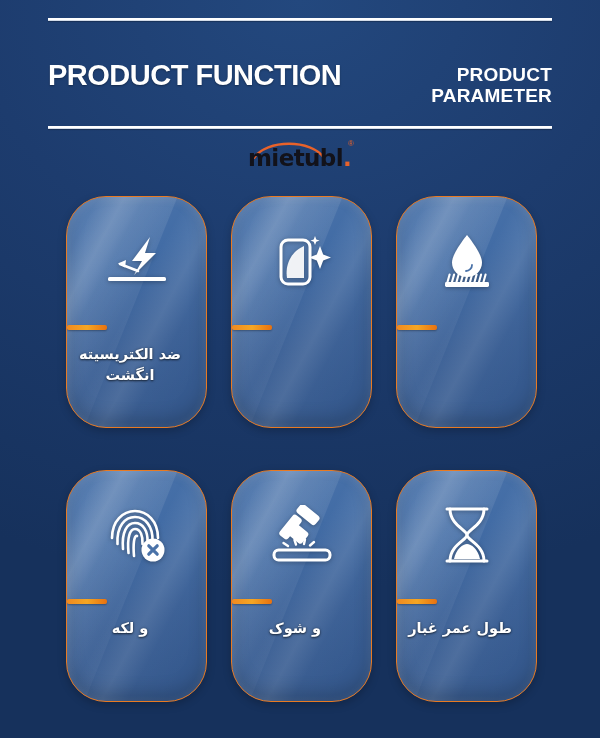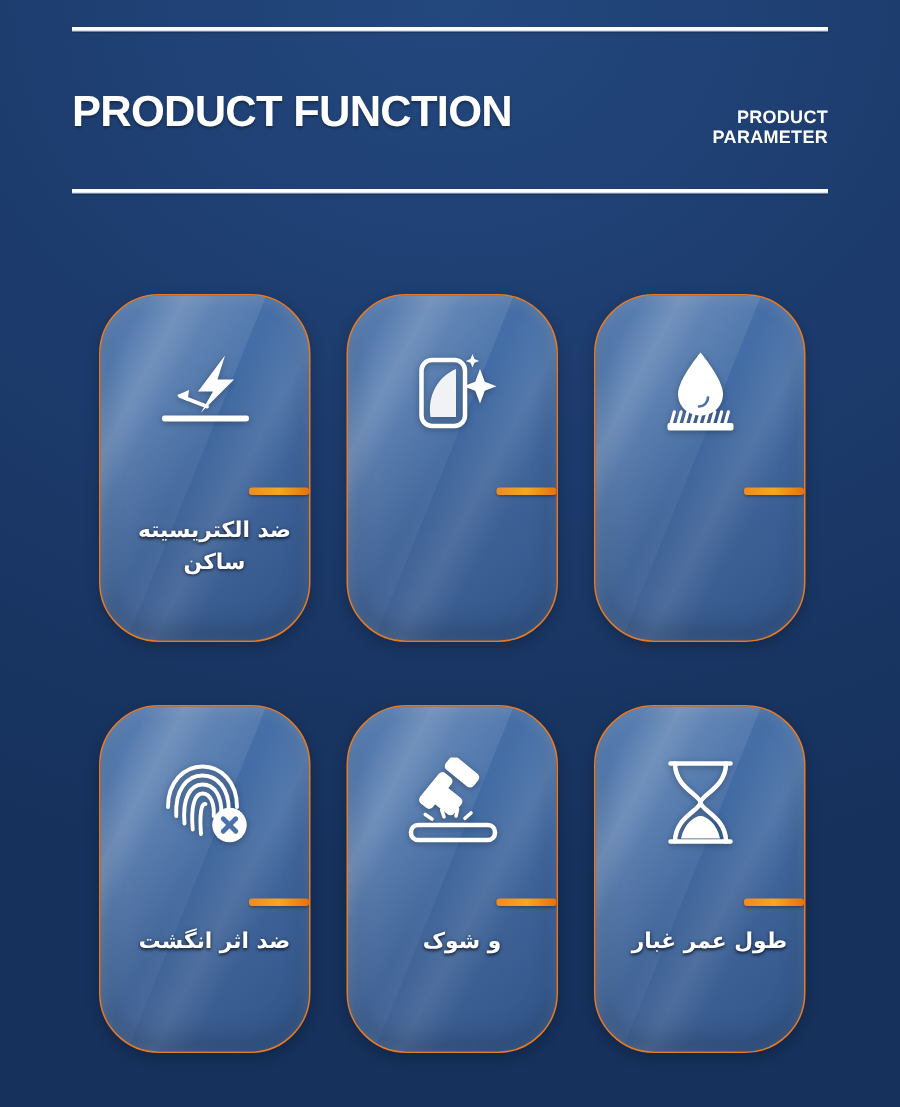--- a/index.html
+++ b/index.html
@@ -27,21 +27,21 @@
   .head-row{
     position:absolute;left:48px;top:36px;width:504px;height:78px;
     display:flex;align-items:center;justify-content:space-between;
   }
   .main-title{
     color:#ffffff;font-size:29px;line-height:1;font-weight:bold;
     letter-spacing:-0.5px;white-space:nowrap;
     text-shadow:0 1px 2px rgba(0,0,0,.35);
   }
   .sub-title{
-    color:#ffffff;font-size:12px;line-height:1.12;font-weight:bold;
+    color:#ffffff;font-size:19px;line-height:1.12;font-weight:bold;
     text-align:right;letter-spacing:.2px;padding-bottom:4px;margin-top:24px;
   }
 
   
   .logo{
     position:absolute;left:0;right:0;top:136px;height:40px;
     display:flex;align-items:center;justify-content:center;
   }
   .logo-inner{position:relative;width:104px;height:38px;}
   .logo-arc{position:absolute;left:4px;top:0;width:74px;height:22px;}
@@ -71,21 +71,21 @@
         rgba(255,255,255,.02) 30%,
         rgba(255,255,255,.00) 46%,
         rgba(255,255,255,.11) 60%,
         rgba(255,255,255,.02) 70%,
         rgba(255,255,255,.00) 86%),
       linear-gradient(160deg,#4b74ab 0%,#426ca5 30%,#3a5f95 62%,#33568a 100%);
     box-shadow:inset 0 2px 10px rgba(255,255,255,.12),
                inset 0 -8px 18px rgba(0,0,0,.18),
                0 3px 9px rgba(0,0,0,.22);
     overflow:hidden;
-    display:flex;flex-direction:column;align-items:flex-end;
+    display:flex;flex-direction:column;align-items:flex-start;
   }
   .card::after{
     content:"";position:absolute;left:-40%;top:-30%;width:80%;height:170%;
     background:linear-gradient(100deg,rgba(255,255,255,0) 0%,rgba(255,255,255,.13) 48%,rgba(255,255,255,0) 100%);
     transform:rotate(22deg);pointer-events:none;
   }
   .icon-wrap{
     position:relative;z-index:2;height:128px;width:100%;
     display:flex;align-items:center;justify-content:center;
   }
@@ -114,36 +114,47 @@
   <div class="head-row">
     <div class="main-title">PRODUCT FUNCTION</div>
     <div class="sub-title">
       <div>PRODUCT</div>
       <div>PARAMETER</div>
     </div>
   </div>
 
   <div class="rule bottom"></div>
 
+  <div class="logo">
+    <div class="logo-inner">
+      <svg class="logo-arc" viewBox="0 0 74 22">
+        <path d="M2 21 C 14 2, 60 2, 72 21" fill="none" stroke="#e8622a" stroke-width="2.4" stroke-linecap="round"></path>
+      </svg>
+      <div class="logo-text">
+        <span>mietubl</span><span class="logo-dot">.</span>
+      </div>
+      <div class="logo-tm">®</div>
+    </div>
+  </div>
 
   <div class="grid">
 
     <div class="card">
       <div class="icon-wrap">
         <svg width="70" height="56" viewBox="0 0 70 56">
           <rect x="6" y="44" width="58" height="4" rx="1.6" fill="#ffffff"></rect>
           <path d="M48 4 L30 28 L40 28 L32 42 L54 20 L43 20 Z" fill="#ffffff"></path>
           <path d="M36 38 L18 31" stroke="#ffffff" stroke-width="2.6" stroke-linecap="round" fill="none"></path>
           <path d="M24 27 L16 30.5 L23 34.5 Z" fill="#ffffff"></path>
         </svg>
       </div>
       <div class="accent"></div>
       <div class="card-label">
         <div>ضد الکتریسیته</div>
-        <div>ساکن</div>
+        <div>انگشت</div>
       </div>
     </div>
 
     <div class="card">
       <div class="icon-wrap">
         <svg width="66" height="58" viewBox="0 0 66 58">
           <rect x="12" y="8" width="29" height="44" rx="7" fill="none" stroke="#ffffff" stroke-width="3"></rect>
           <path d="M18 46 C16 34, 21 20, 35 14 L35 46 Z" fill="#ffffff" opacity=".92"></path>
           <path d="M51 14 L54.2 22.5 L62 25.5 L54.2 28.5 L51 37 L47.8 28.5 L40 25.5 L47.8 22.5 Z" fill="#ffffff"></path>
           <path d="M46 4 L47.3 7.4 L50.5 8.6 L47.3 9.8 L46 13 L44.7 9.8 L41.5 8.6 L44.7 7.4 Z" fill="#ffffff"></path>
@@ -186,21 +197,21 @@
           </g>
           <circle cx="49" cy="46" r="11.5" fill="#ffffff"></circle>
           <g stroke="#4a72a8" stroke-width="3.2" stroke-linecap="round">
             <path d="M44.8 41.8 L53.2 50.2"></path>
               <path d="M53.2 41.8 L44.8 50.2"></path>
           </g>
         </svg>
       </div>
       <div class="accent"></div>
       <div class="card-label">
-        <div>ضد اثر انگشت</div>
+        <div>و لکه</div>
       </div>
     </div>
 
     <div class="card">
       <div class="icon-wrap">
         <svg width="72" height="60" viewBox="0 0 72 60">
           <g fill="#ffffff">
             <rect x="30" y="4" width="24" height="11" rx="3.2" transform="rotate(39 42 9.5)"></rect>
             <rect x="19" y="9" width="11" height="26" rx="3.2" transform="rotate(39 24.5 22)"></rect>
             <rect x="24" y="22" width="17" height="14" rx="3" transform="rotate(39 32.5 29)"></rect>

